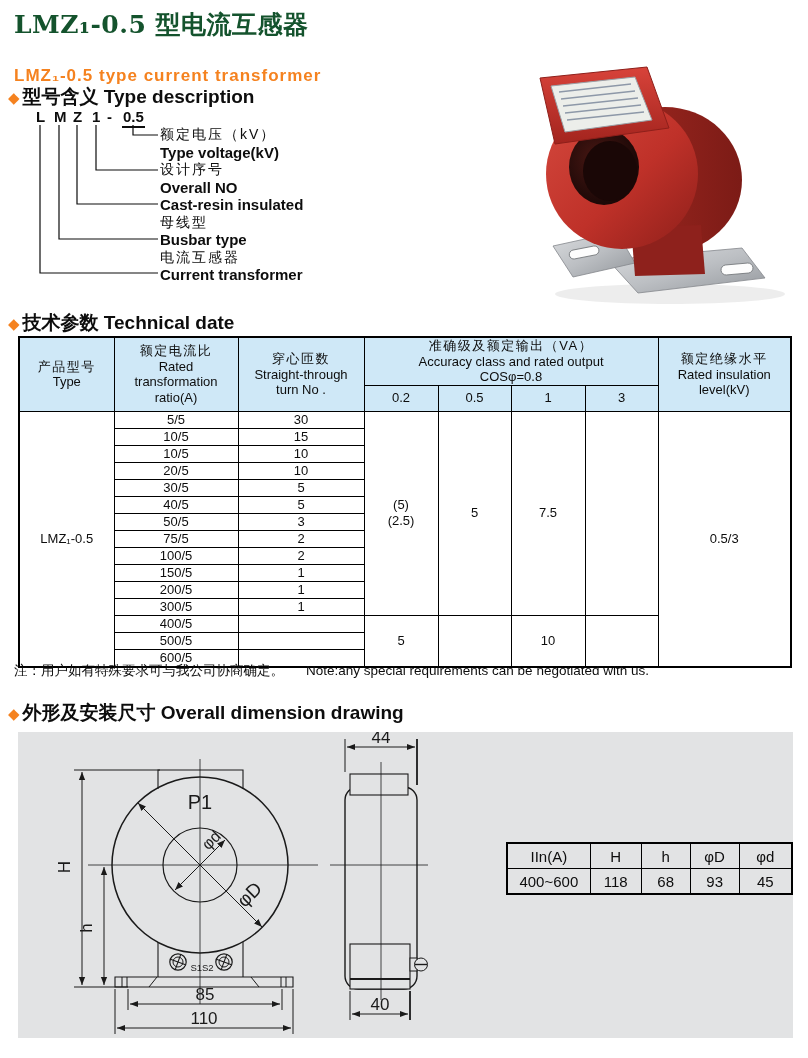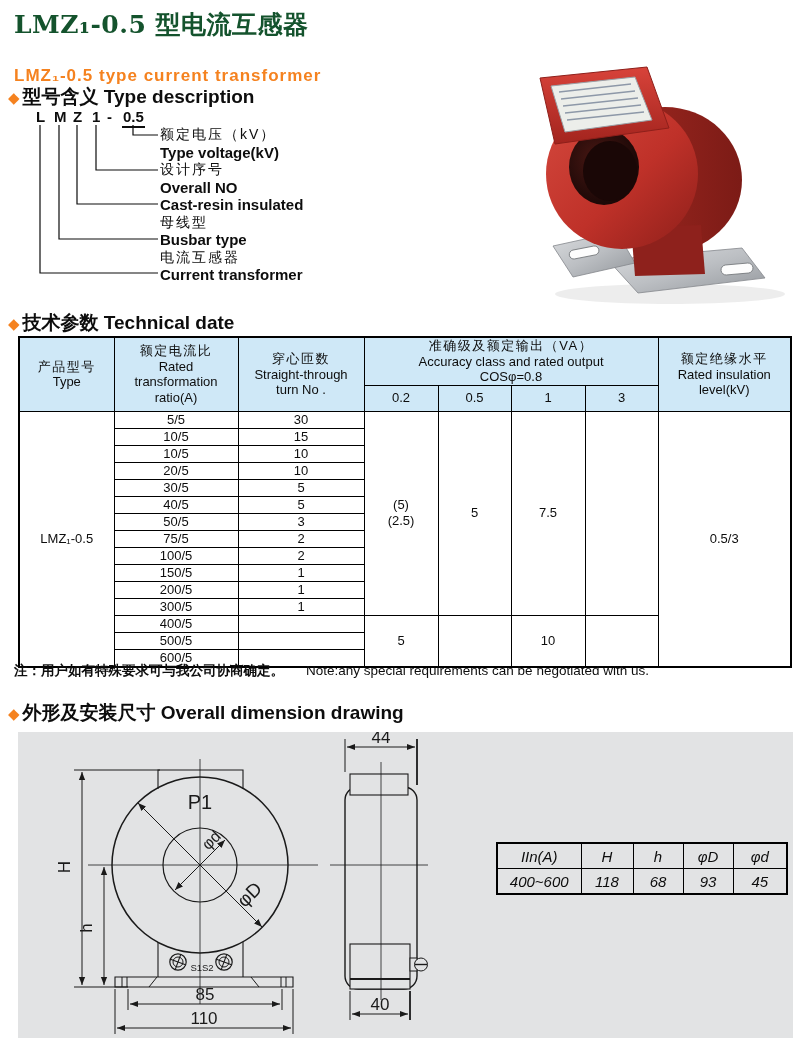--- a/index.html
+++ b/index.html
@@ -39,32 +39,31 @@
     border:1px solid #000;text-align:center;vertical-align:middle;padding:0;
     font-size:13px;color:#0d0d0d;font-weight:normal;
   }
   table.tech th{background:#cfe8f7;line-height:15.5px;}
   table.tech .zh{letter-spacing:1.5px;}
   table.tech td{line-height:16px;}
   tr.hr1{height:47px;} tr.hr2{height:26px;} tr.br{height:16.5px;}
   td.nobot{border-bottom:none;} td.notop{border-top:none;}
 
   .note-line{left:14px;top:662px;font-size:13.5px;white-space:nowrap;color:#0d0d0d;}
-  .note-line .nzh{font-weight:bold;}
+  .note-line .nzh{font-weight:normal;}
   .note-line .nen{font-weight:normal;margin-left:22px;}
 
   
   .draw-box{left:18px;top:732px;width:775px;height:306px;background:#e2e3e4;}
   .draw-box svg{position:absolute;left:0;top:0;}
   svg text{fill:#1a1a1a;font-family:"Liberation Sans","DejaVu Sans",sans-serif;}
 
   table.dims{
-    position:absolute;left:478px;top:110px;border-collapse:collapse;table-layout:fixed;
+    position:absolute;left:488px;top:110px;border-collapse:collapse;table-layout:fixed;
     border:2px solid #000;
-    font-style:italic;
   }
   table.dims th,table.dims td{
     border:1px solid #000;text-align:center;padding:0;height:24px;
     font-size:15px;font-weight:normal;color:#0d0d0d;
   }
 </style>
 </head>
 <body>
 
 <div class="abs main-title">LMZ₁-0.5 型电流互感器</div>

